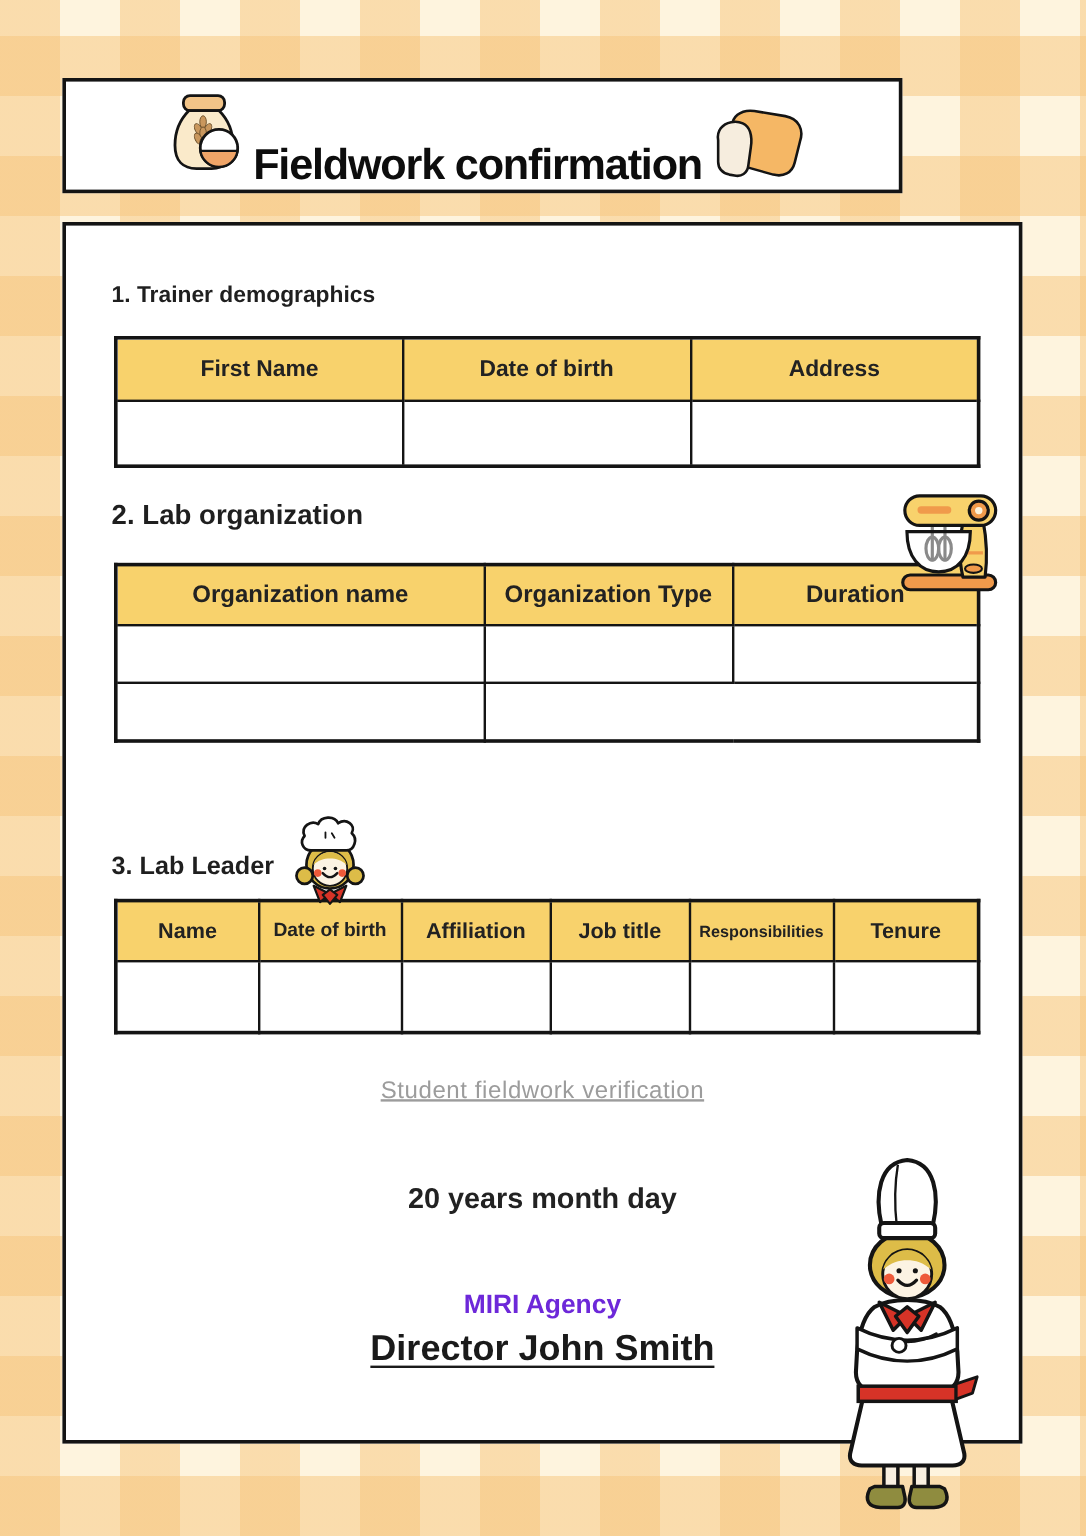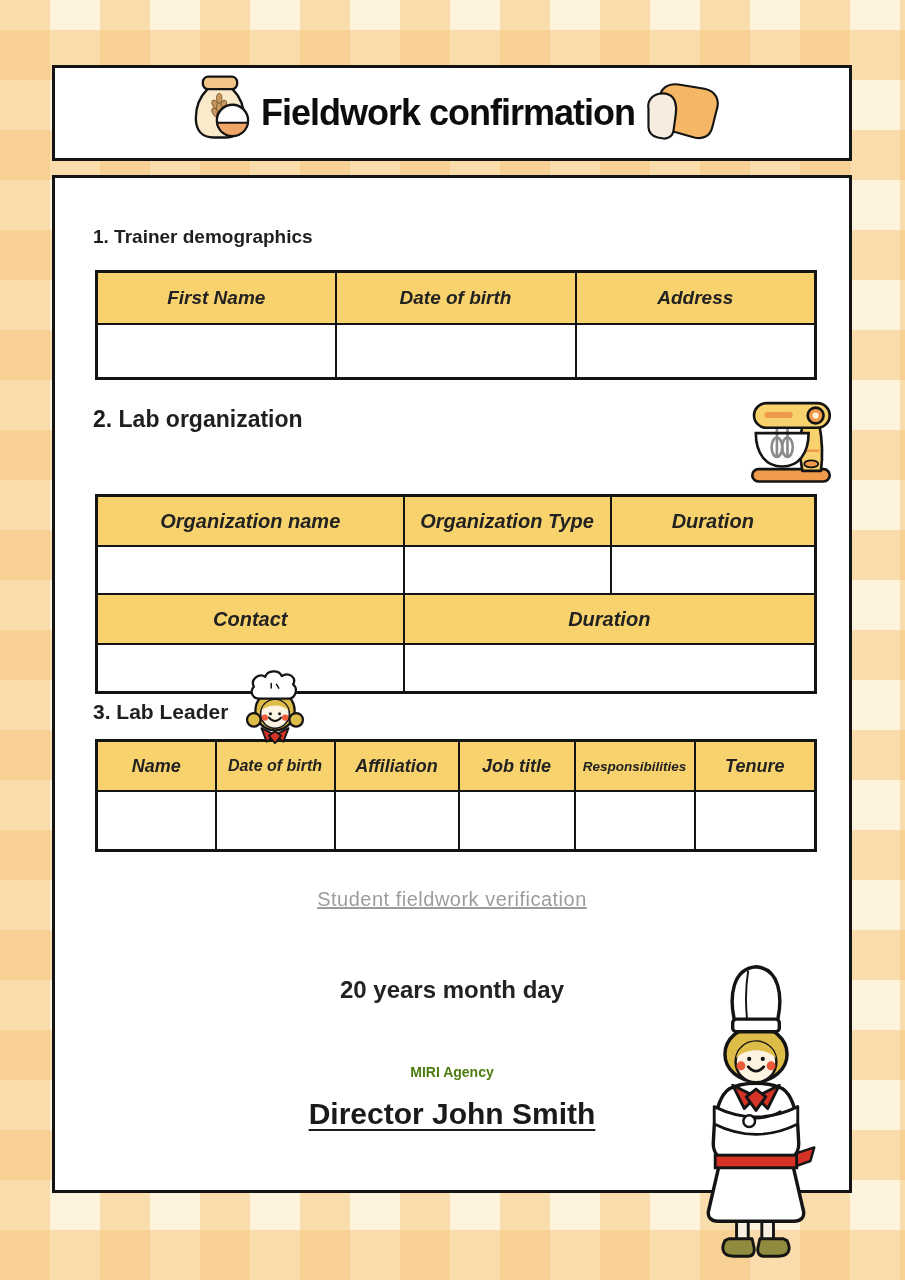--- a/index.html
+++ b/index.html
@@ -5,49 +5,49 @@
   html,body{margin:0;padding:0;}
   body{font-family:"Liberation Sans",sans-serif;}
   .page{
     position:relative;width:905px;height:1280px;overflow:hidden;
     background-color:#FEF4DE;
     background-image:
       repeating-linear-gradient(0deg, rgba(246,197,124,.5) 0 50px, transparent 50px 100px),
       repeating-linear-gradient(90deg, rgba(246,197,124,.5) 0 50px, transparent 50px 100px);
   }
   .panel{position:absolute;background:#fff;border:3px solid #141414;box-sizing:border-box;}
-  .header-panel{left:52px;top:65px;width:800px;height:96px;display:flex;align-items:center;justify-content:center;}
+  .header-panel{left:52px;top:65px;width:700px;height:96px;display:flex;align-items:flex-end;justify-content:center;}
   .title{font-size:36px;font-weight:800;letter-spacing:-1px;color:#0d0d0d;white-space:nowrap;margin:0 2px;}
-  .main-panel{left:52px;top:175px;width:800px;height:1018px;}
+  .main-panel{left:52px;top:185px;width:800px;height:1018px;}
 
   .sec-heading{position:absolute;color:#1f1f1f;font-weight:600;white-space:nowrap;}
   .sec1{left:38px;top:48px;font-size:19px;}
   .sec2{left:38px;top:228px;font-size:23px;}
   .sec3{left:38px;top:522px;font-size:21px;text-align:right;}
 
   table{position:absolute;border-collapse:collapse;table-layout:fixed;width:719px;left:40px;}
   table,th,td{border:2px solid #141414;}
-  table{border-width:3px;font-style:italic;}
+  table{border-width:3px;}
   th{background:#F8D26C;color:#222;font-weight:600;font-size:19px;font-family:"Liberation Sans",sans-serif;padding:0 2px;overflow:hidden;}
   td{background:#fff;}
   .t1{top:92px;} .t1 th{height:50px;} .t1 td{height:50px;}
-  .t2{top:281px;margin-top:35px;} .t2 .hrow th{height:48px;} .t2 .drow td{height:44px;}
+  .t2{top:281px;} .t2 .hrow th{height:48px;} .t2 .drow td{height:44px;}
   .t2 th{font-size:20px;}
   .t3{top:561px;padding-left:36px;} .t3 th{height:48px;font-size:18px;} .t3 td{height:55px;}
   .t3 .th-dob{font-size:16px;}
   .t3 .th-resp{font-size:13.5px;}
 
   .icon-abs{position:absolute;z-index:4;}
   .mixer{left:692px;top:218px;}
   .chef-head{left:186px;top:490px;}
 
   .footer-line{position:absolute;left:0;width:100%;text-align:center;}
   .f-verify{top:710px;font-size:20px;color:#9C9C9C;font-weight:500;letter-spacing:.5px;text-decoration:underline;}
   .f-date{top:798px;font-size:24px;color:#222;font-weight:600;}
-  .f-agency{top:886px;font-size:14px;color:#4d7c0f;font-weight:600;}
+  .f-agency{top:886px;font-size:22px;color:#6d28d9;font-weight:600;}
   .f-director{top:919px;font-size:30px;color:#1a1a1a;font-weight:600;text-decoration:underline;text-decoration-thickness:2px;text-underline-offset:5px;}
 
   .chef-big{position:absolute;left:688px;top:953px;z-index:6;}
 </style>
 </head>
 <body>
 
 <div class="page">
 
   <div class="panel header-panel">
@@ -136,24 +136,20 @@
       <tbody>
           <tr class="hrow">
         <th>Organization name</th>
         <th>Organization Type</th>
         <th>Duration</th>
       </tr>
       <tr class="drow">
         <td></td>
         <td></td>
         <td></td>
-      </tr>
-      <tr class="hrow">
-        <th>Contact</th>
-        <th colspan="2">Duration</th>
       </tr>
       <tr class="drow">
         <td></td>
         <td colspan="2"></td>
       </tr>
     </tbody>
       </table>
 
     <div class="sec-heading sec3">3. Lab Leader</div>
 

